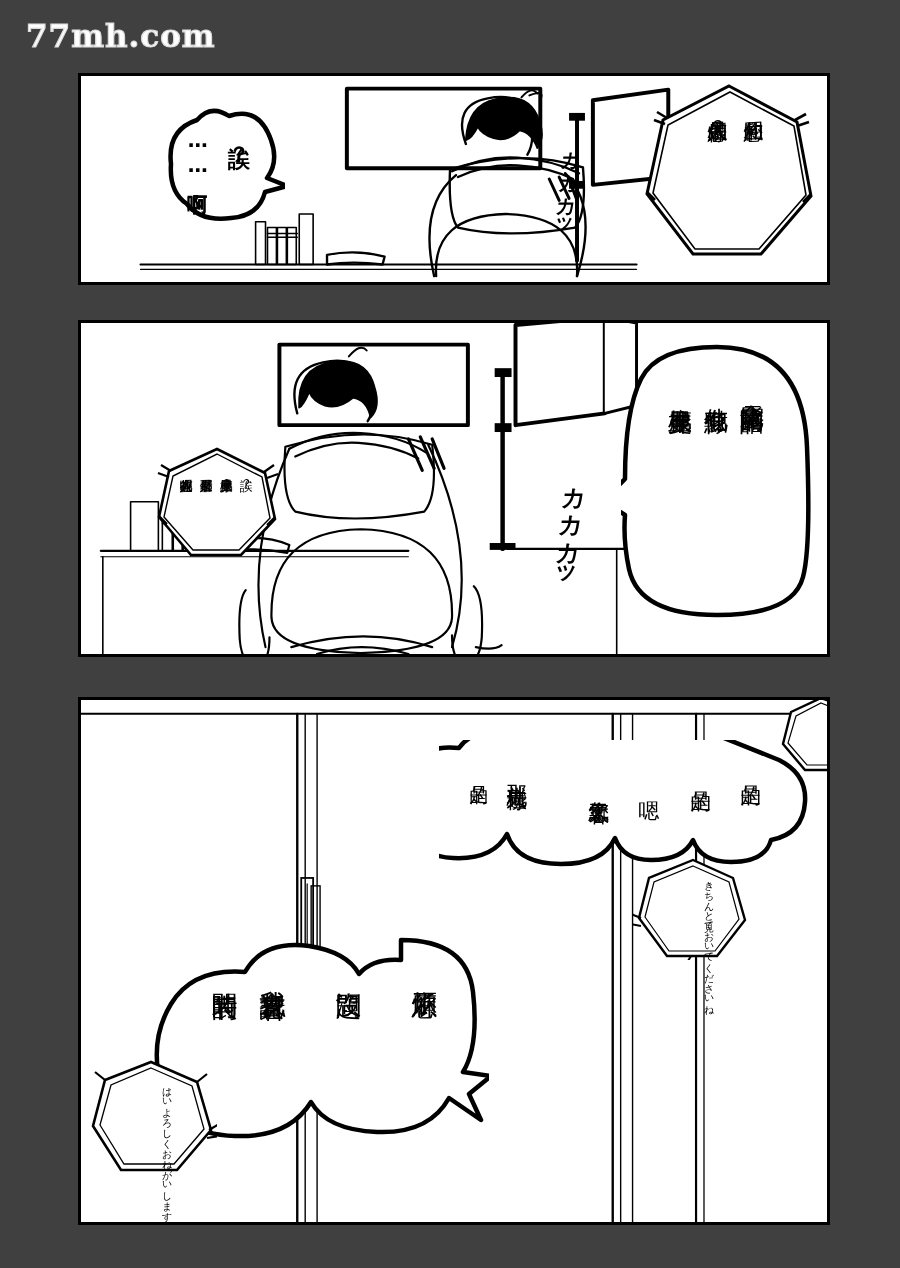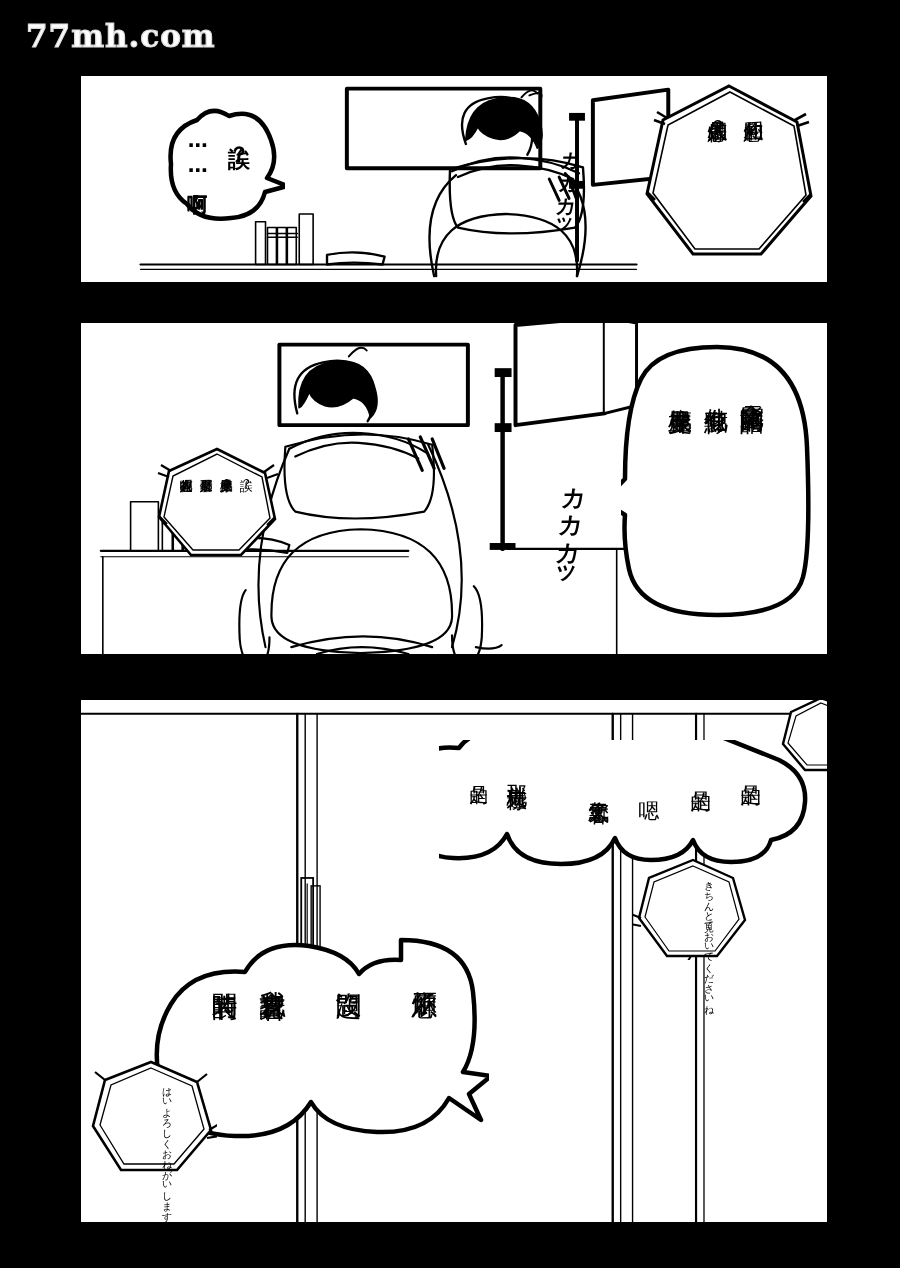--- a/index.html
+++ b/index.html
@@ -1,20 +1,20 @@
 <!DOCTYPE html>
 <html><head>
 <meta charset="utf-8">
 <style>
   html,body{margin:0;padding:0;background:#ffffff;}
   body{
     width:900px;height:1268px;position:relative;overflow:hidden;
     font-family:"DejaVu Sans","Liberation Sans",sans-serif;
   }
-  .page{position:absolute;inset:0;background:#000000;}
+  .page{position:absolute;inset:0;background:#404040;}
 
   
   .watermark{
     position:absolute;left:26px;top:18px;
     font-family:"DejaVu Serif","Liberation Serif",serif;
     font-size:31px;font-weight:700;letter-spacing:1px;
     color:#ffffff;
     -webkit-text-stroke:1.2px #d8d8d8;
     text-shadow:0 0 0 #d8d8d8;
     user-select:none;

